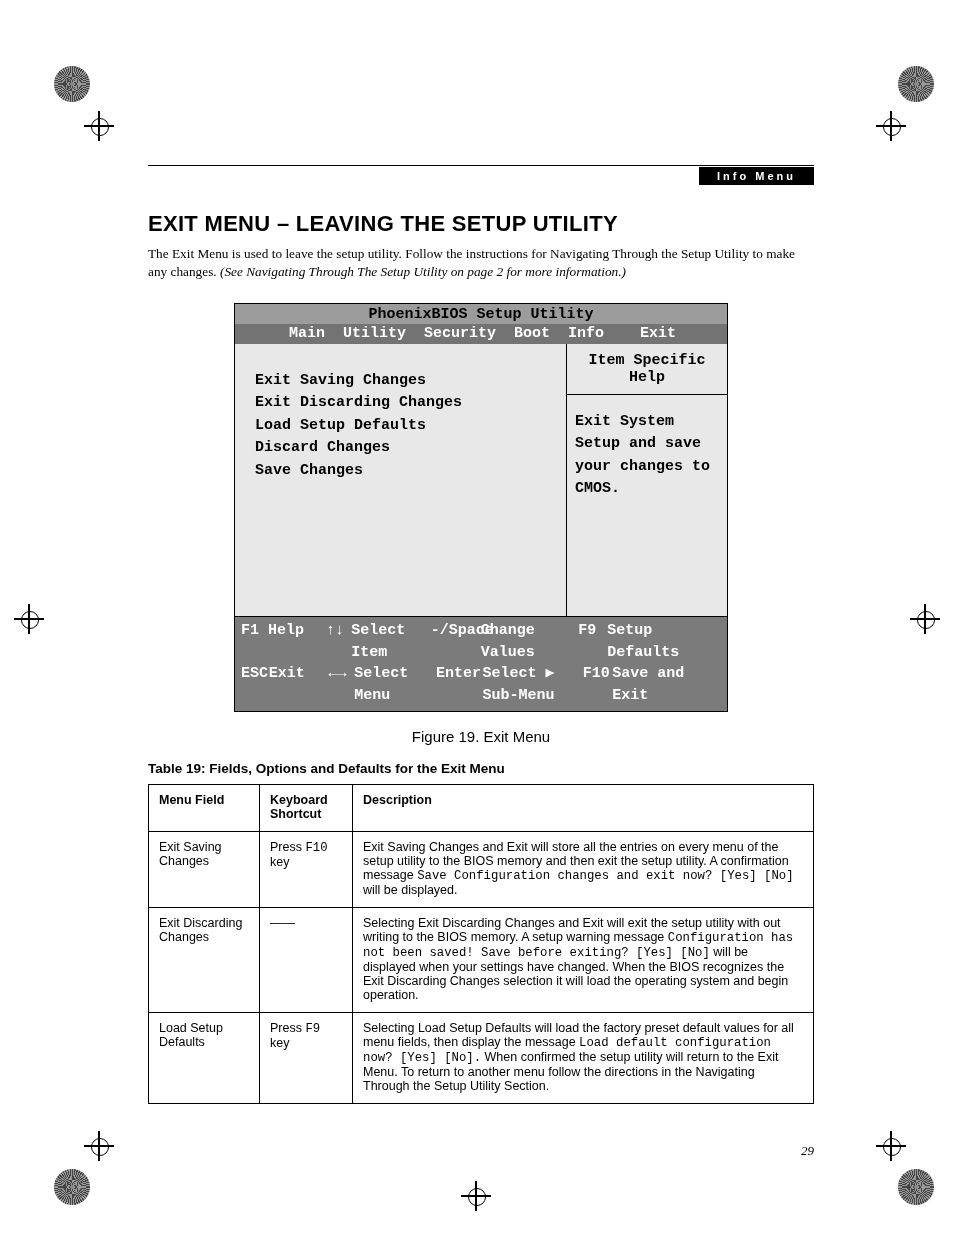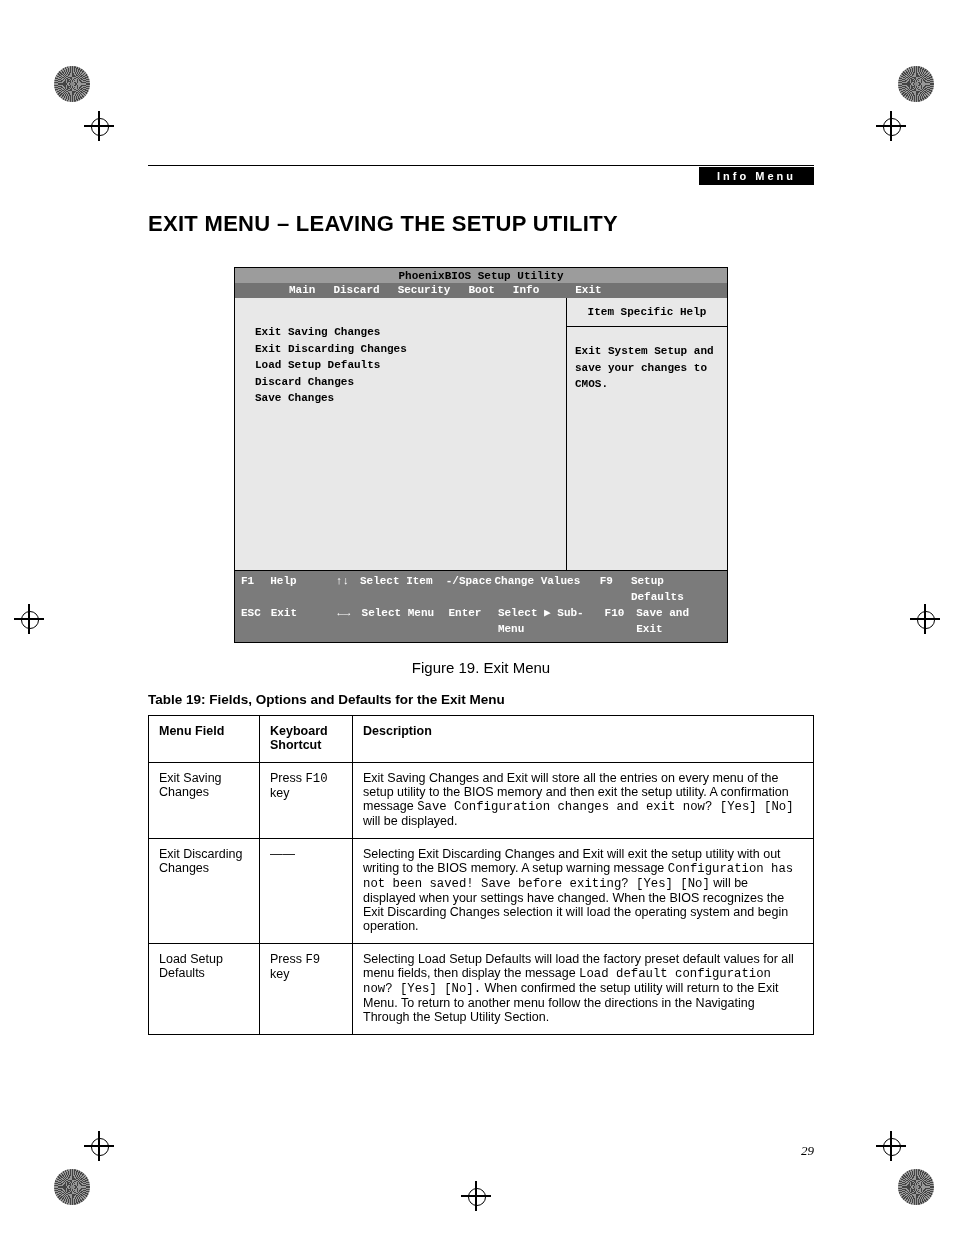--- a/index.html
+++ b/index.html
@@ -64,21 +64,21 @@
     line-height: 1.35;
   }
   .two-col > div { flex: 1; }
   .italic { font-style: italic; }
   
   .bios-box {
     width: 492px;
     margin: 22px auto 16px auto;
     border: 1px solid #000;
     font-family: 'Courier New', monospace;
-    font-size: 11px;
+    font-size: 15px;
   }
   .bios-title {
     background: #9c9c9c;
     text-align: center;
     font-weight: bold;
     padding: 2px 0 1px 0;
   }
   .bios-tabs {
     background: #737373;
     color: #fff;
@@ -201,27 +201,30 @@
   <div class="regmark" style="right:52px; bottom:78px;">
       <div class="ring"></div>
     </div>
 
   <div class="header-rule"></div>
   <div class="header-bar">Info Menu</div>
 
   <h1 class="title">EXIT MENU – LEAVING THE SETUP UTILITY</h1>
 
   <div class="two-col">
+    <div>
+      <span>The Exit Menu is used to leave the setup utility. Follow the instructions for Navigating Through the Setup Utility to make any changes. </span><span class="italic">(See Navigating Through The Setup Utility on page 2 for more information.)</span>
+    </div>
   </div>
 
   <div class="bios-box">
     <div class="bios-title">PhoenixBIOS Setup Utility</div>
     <div class="bios-tabs">
       <span class="tab-main">Main</span>
-      <span>Discard</span>
+      <span>Utility</span>
       <span>Security</span>
       <span>Boot</span>
       <span>Info</span>
       <span style="margin-left:18px">Exit</span>
     </div>
     <div class="bios-body">
       <div class="bios-left">
         <div>Exit Saving Changes</div>
         <div>Exit Discarding Changes</div>
         <div>Load Setup Defaults</div>

